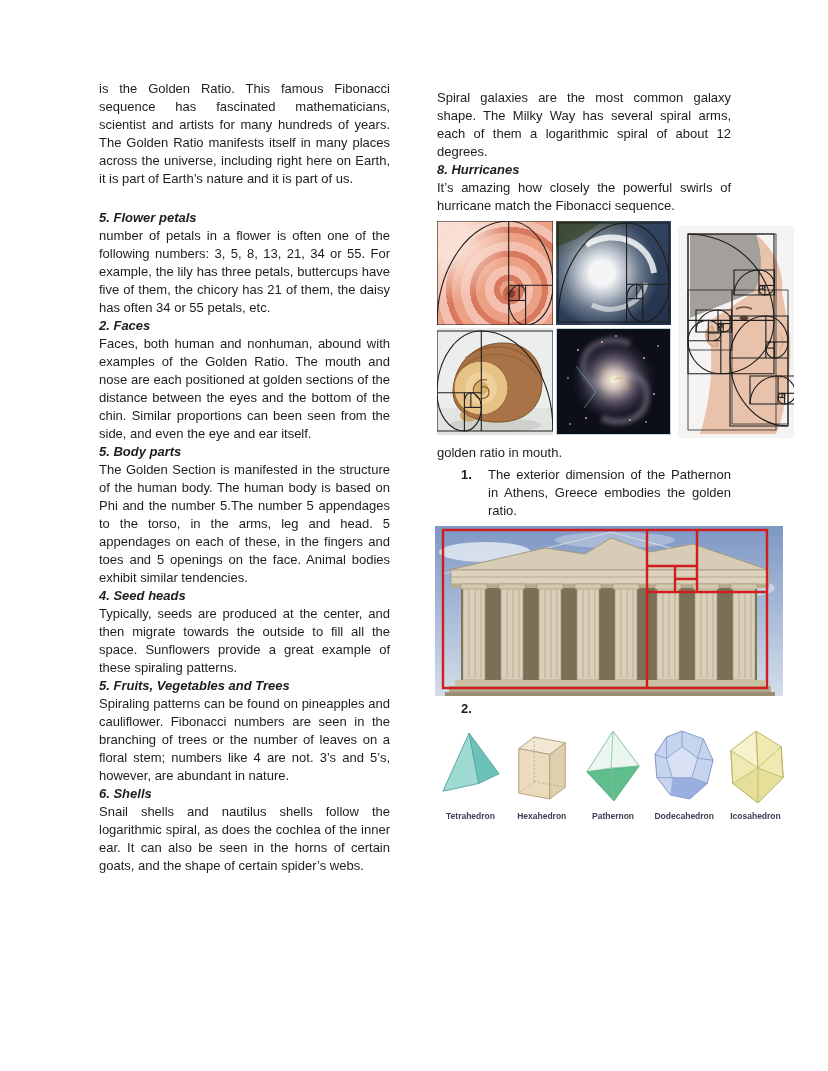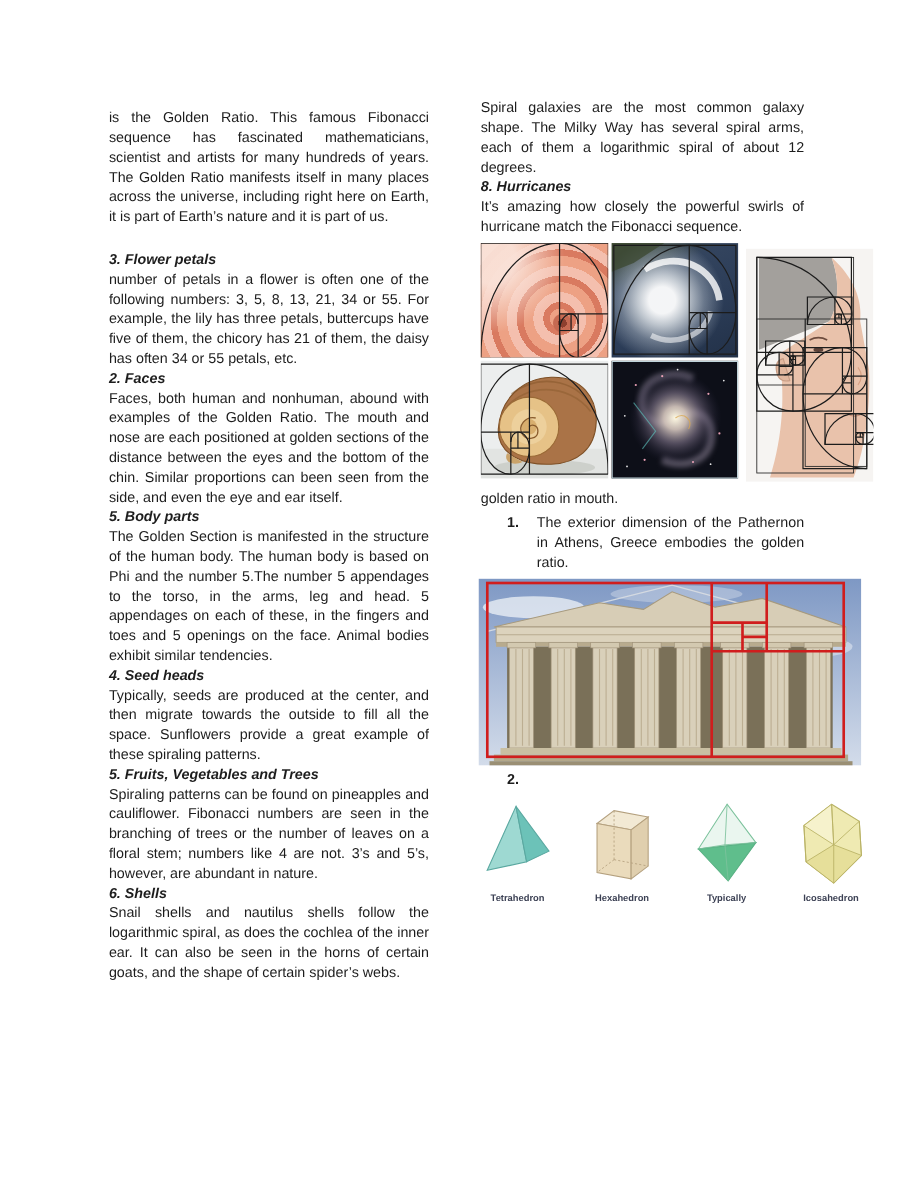--- a/index.html
+++ b/index.html
@@ -3,21 +3,21 @@
 <meta charset="utf-8">
 <style>
   html,body { margin:0; padding:0; background:#ffffff; }
   .page {
     position:relative; width:828px; height:1071px; background:#ffffff;
     font-family:"Liberation Sans", sans-serif; color:#1d1d1d; overflow:hidden;
   }
   p, h3 { margin:0; padding:0; }
   .body-text { font-size:13px; line-height:18px; text-align:justify; }
   .sec-head  { font-size:13px; line-height:18px; font-weight:bold; font-style:italic; }
-  .col-left  { position:absolute; left:99px;  top:98px; width:291px; }
+  .col-left  { position:absolute; left:99px;  top:80px; width:291px; }
   .col-right { position:absolute; left:437px; top:89px; width:294px; }
   .intro-gap { height:21px; }
 
   
   .collage { display:flex; margin-top:6px; margin-bottom:6px; width:357px; }
   .grid2 { display:grid; grid-template-columns:116px 115px; grid-template-rows:104px 107px; gap:3px; }
   .cell { position:relative; overflow:hidden; }
   .ovl  { position:absolute; left:0; top:0; width:100%; height:100%; }
   .cell-rose {
     background:
@@ -63,21 +63,21 @@
   </defs>
 </svg>
 
 <div class="page">
 
   <div class="col-left">
     <p class="body-text">is the Golden Ratio. This famous Fibonacci sequence has fascinated mathematicians, scientist and artists for many hundreds of years. The Golden Ratio manifests itself in many places across the universe, including right here on Earth, it is part of Earth’s nature and it is part of us.</p>
     <div class="intro-gap"></div>
 
     <div>
-      <h3 class="sec-head">3. Flower petals</h3>
+      <h3 class="sec-head">5. Flower petals</h3>
       <p class="body-text">number of petals in a flower is often one of the following numbers: 3, 5, 8, 13, 21, 34 or 55. For example, the lily has three petals, buttercups have five of them, the chicory has 21 of them, the daisy has often 34 or 55 petals, etc.</p>
     </div>
     <div>
       <h3 class="sec-head">2. Faces</h3>
       <p class="body-text">Faces, both human and nonhuman, abound with examples of the Golden Ratio. The mouth and nose are each positioned at golden sections of the distance between the eyes and the bottom of the chin. Similar proportions can been seen from the side, and even the eye and ear itself.</p>
     </div>
     <div>
       <h3 class="sec-head">5. Body parts</h3>
       <p class="body-text">The Golden Section is manifested in the structure of the human body. The human body is based on Phi and the number 5.The number 5 appendages to the torso, in the arms, leg and head. 5 appendages on each of these, in the fingers and toes and 5 openings on the face. Animal bodies exhibit similar tendencies.</p>
     </div>
@@ -322,23 +322,32 @@
         </svg>
         <div class="solid-label">Hexahedron</div>
       </div>
 
       <div class="solid">
         <svg viewBox="0 0 64 78">
           <polygon points="32,2 5,44 59,38" fill="#eaf6ef" stroke="#7cc29c" stroke-width="1"></polygon>
           <polygon points="5,44 59,38 33,74" fill="#5fbe8c" stroke="#58b083" stroke-width="1"></polygon>
           <path d="M32,2 L30,40 M30,40 L5,44 M30,40 L59,38 M30,40 L33,74" stroke="#7cc29c" stroke-width="0.8" fill="none"></path>
         </svg>
-        <div class="solid-label">Typically</div>
-      </div>
-
+        <div class="solid-label">Pathernon</div>
+      </div>
+
+      <div class="solid">
+        <svg viewBox="0 0 64 78">
+          <polygon points="30,2 52,10 62,32 56,56 38,72 18,68 4,50 2,26 14,8" fill="#c6d4ee" stroke="#8096c8" stroke-width="1"></polygon>
+          <polygon points="20,50 40,50 56,56 38,72 18,68" fill="#8aa4d8" opacity="0.75"></polygon>
+          <polygon points="30,18 46,30 40,50 20,50 14,30" fill="#d8e2f4" stroke="#8096c8" stroke-width="0.8"></polygon>
+          <path d="M30,2 L30,18 M52,10 L46,30 M62,32 L46,30 M2,26 L14,30 M14,8 L14,30 M4,50 L20,50 M56,56 L40,50" stroke="#8096c8" stroke-width="0.8" fill="none"></path>
+        </svg>
+        <div class="solid-label">Dodecahedron</div>
+      </div>
 
       <div class="solid">
         <svg viewBox="0 0 64 78">
           <polygon points="32,2 58,18 60,50 34,76 8,56 6,22" fill="#efeab2" stroke="#b8b264" stroke-width="1"></polygon>
           <polygon points="32,2 6,22 34,40" fill="#f6f2cc" stroke="#b8b264" stroke-width="0.8"></polygon>
           <polygon points="34,40 8,56 34,76 60,50" fill="#e6df9a" stroke="#b8b264" stroke-width="0.8"></polygon>
           <path d="M32,2 L34,40 M58,18 L34,40 M6,22 L8,56 M58,18 L60,50 M34,40 L34,76" stroke="#b8b264" stroke-width="0.8" fill="none"></path>
         </svg>
         <div class="solid-label">Icosahedron</div>
       </div>

